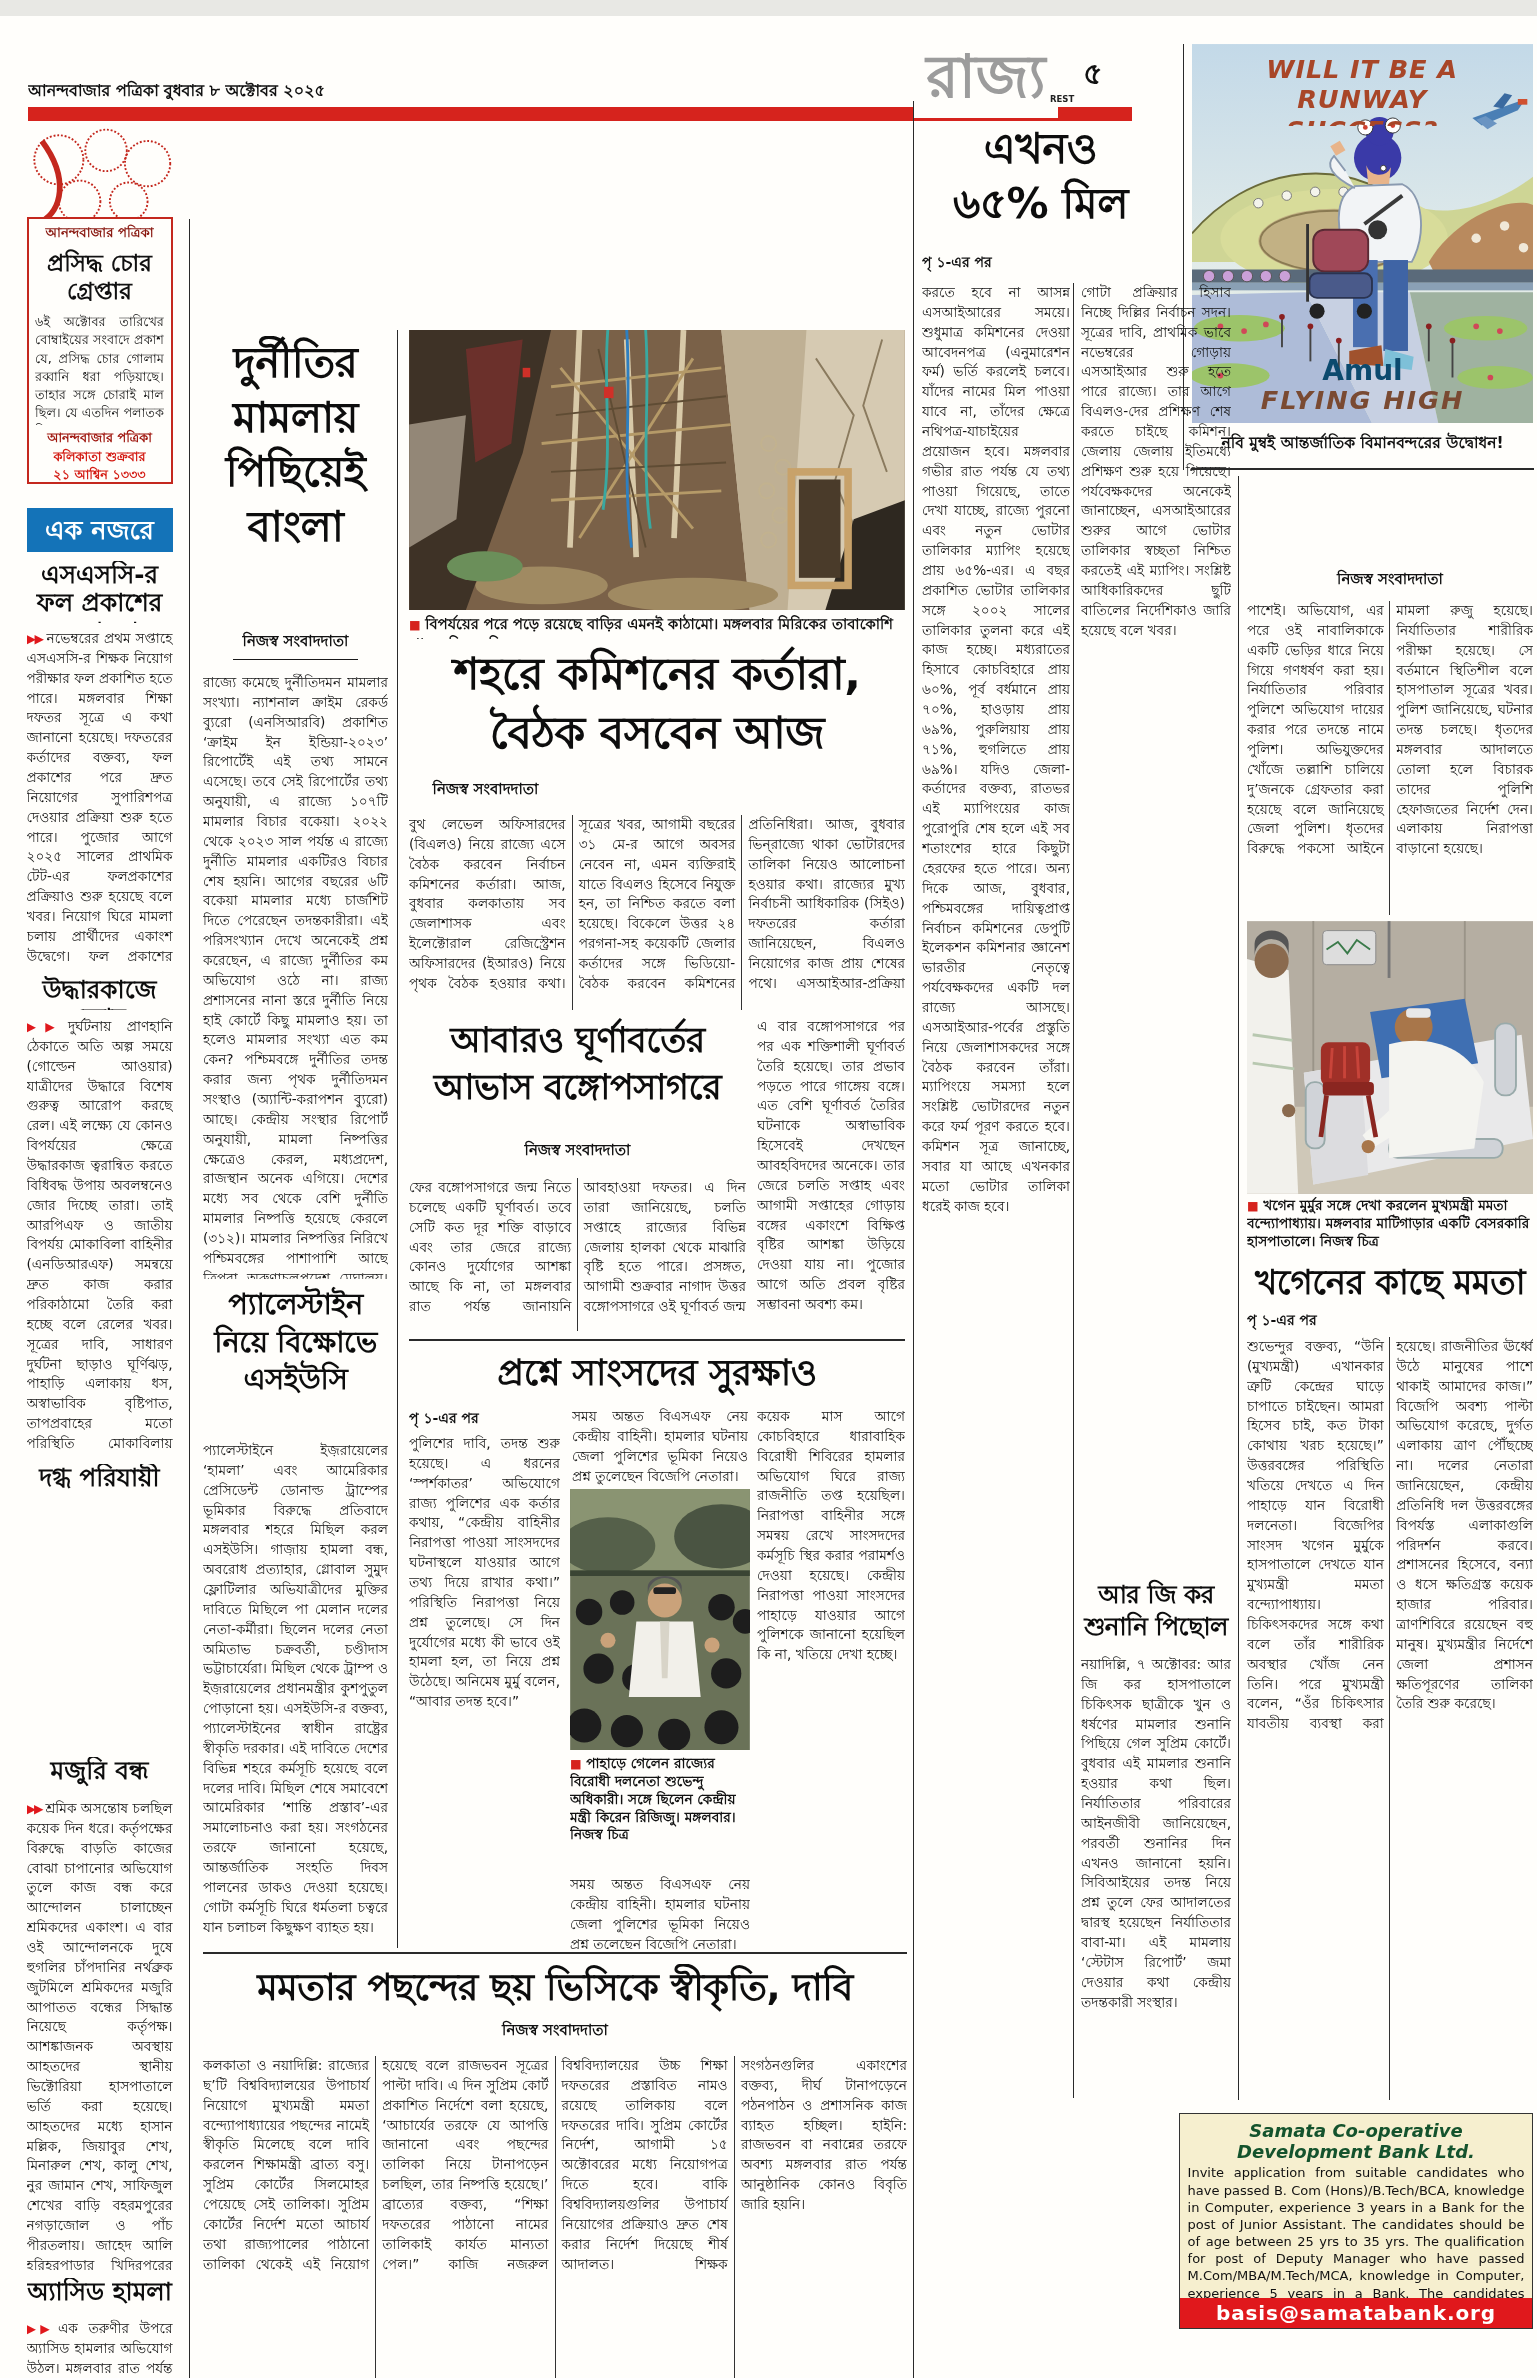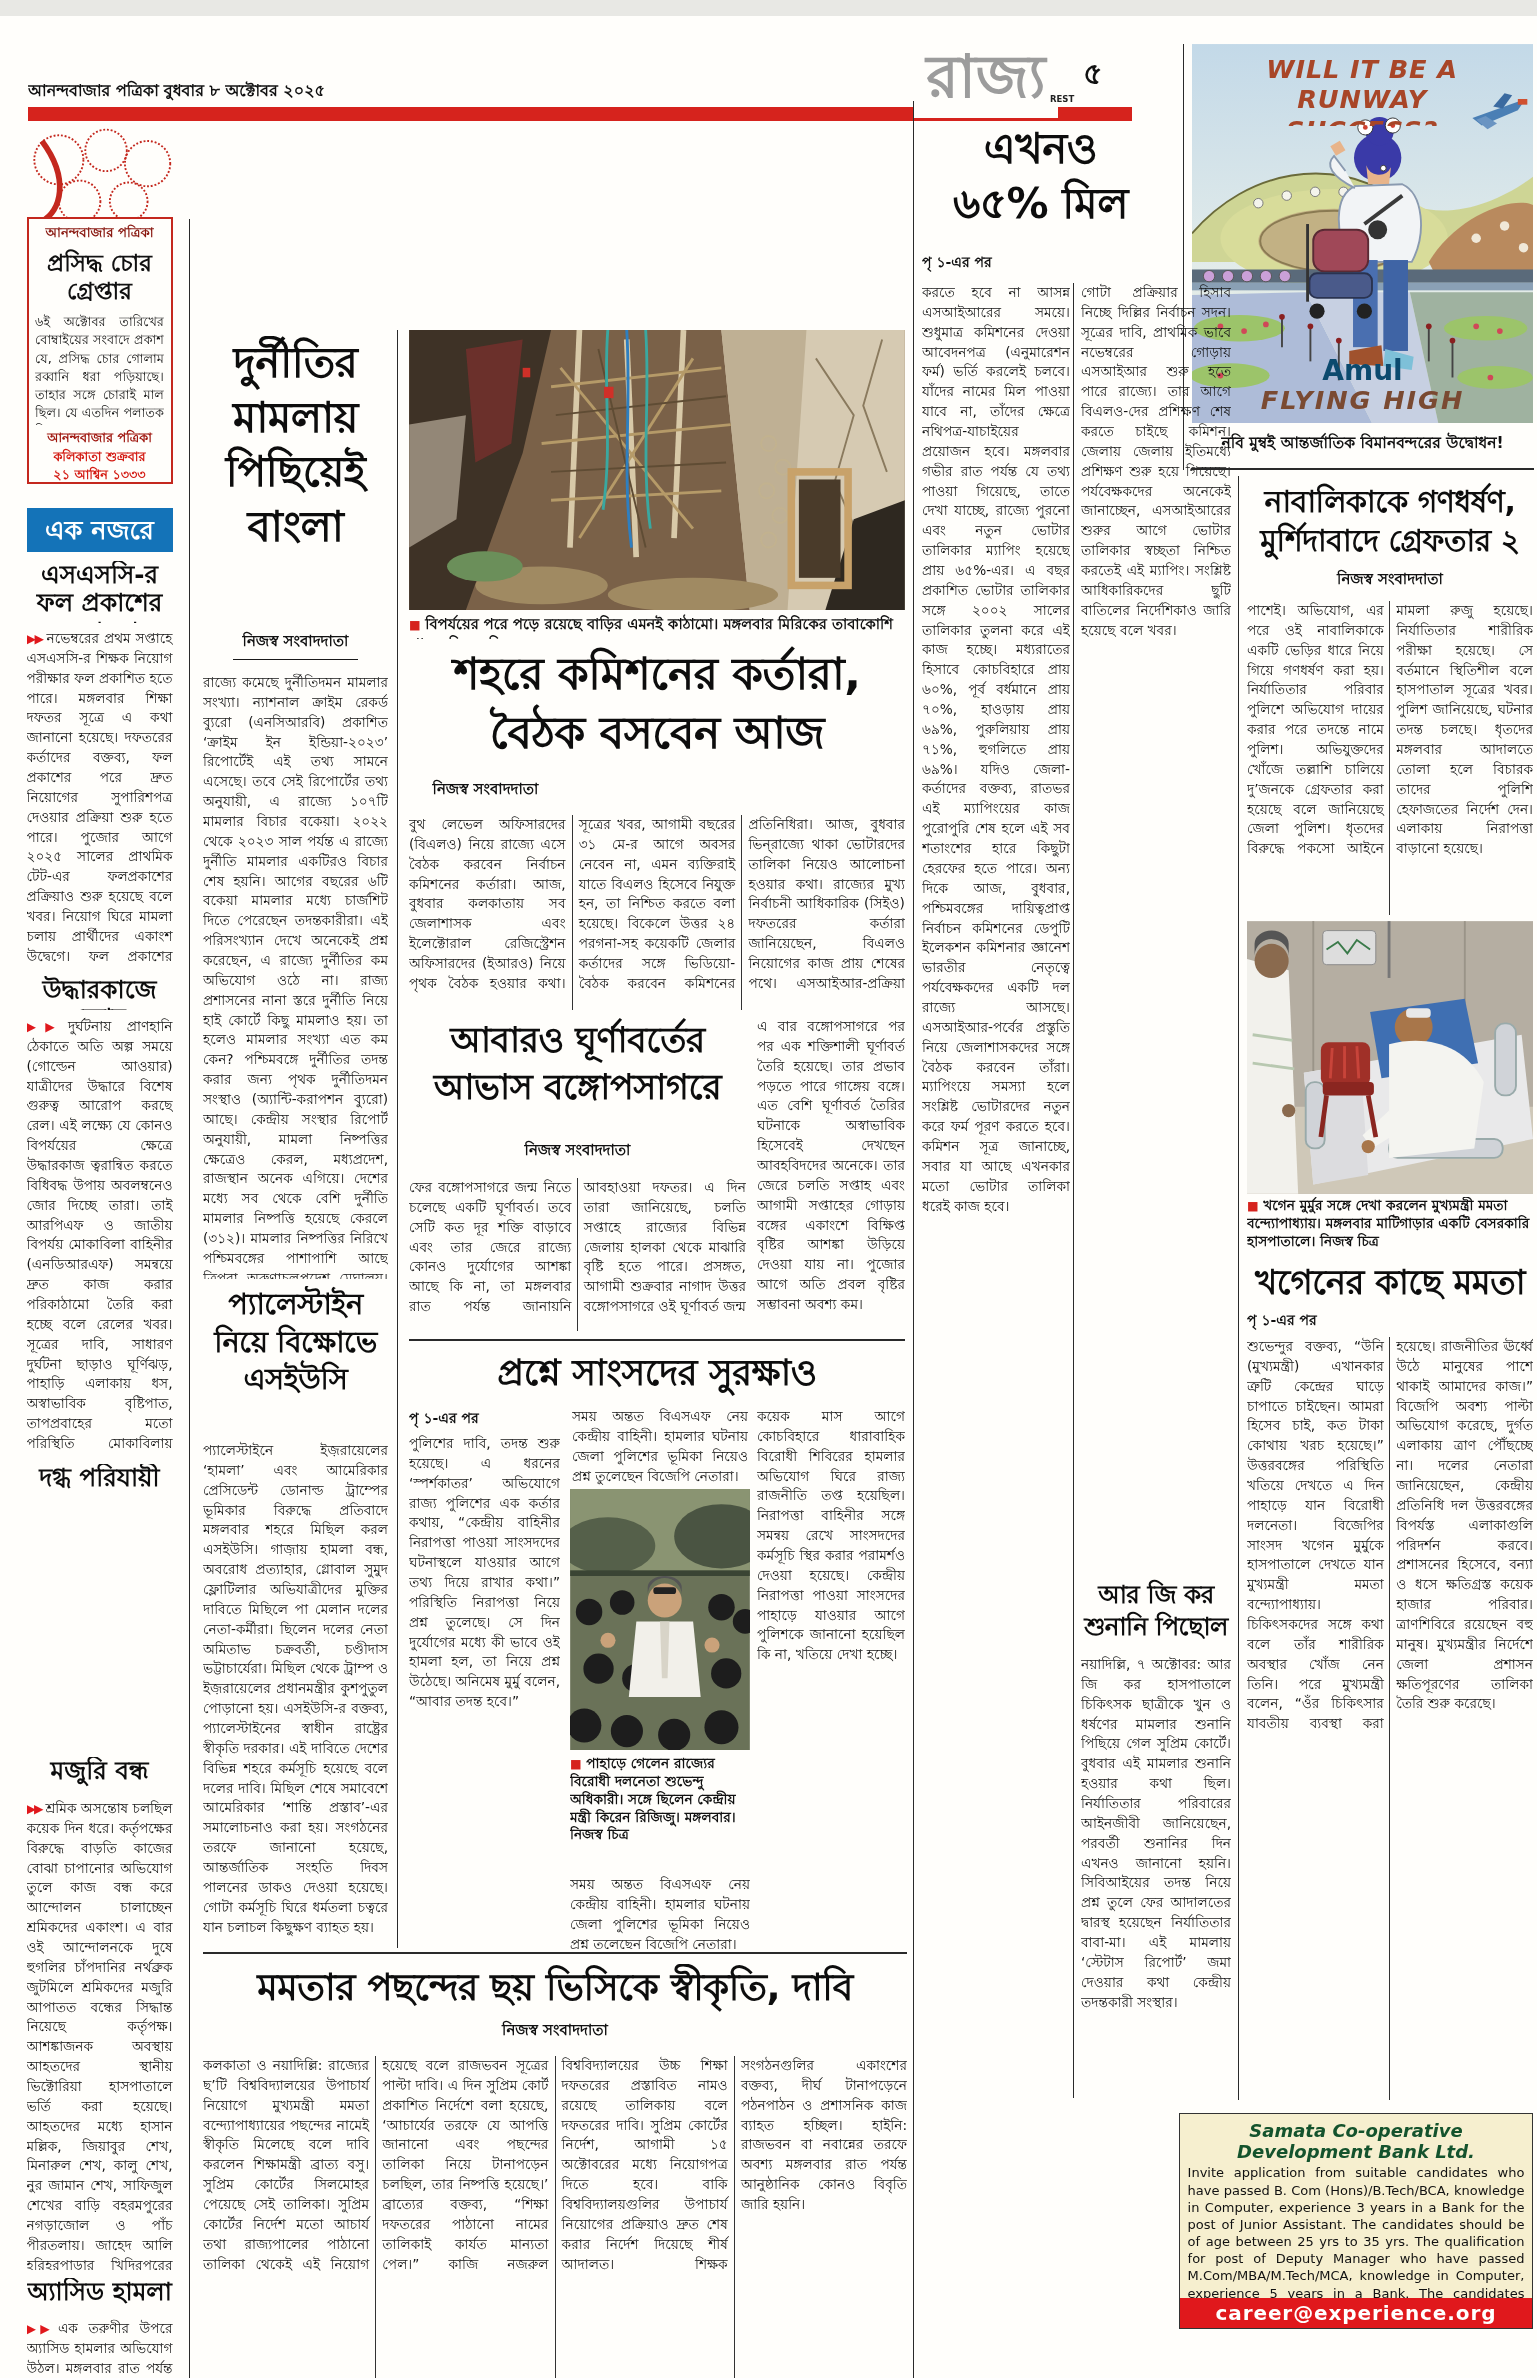--- a/index.html
+++ b/index.html
@@ -341,22 +341,20 @@
   <div class="abs rule-v" style="left:1073px;top:267px;height:1815px;"></div>
   <div class="abs body-txt just" style="left:1081px;top:267px;width:150px;height:1287px;">গোটা প্রক্রিয়ার হিসাব নিচ্ছে দিল্লির নির্বাচন সদন। সূত্রের দাবি, প্রাথমিক ভাবে নভেম্বরের গোড়ায় এসআইআর শুরু হতে পারে রাজ্যে। তার আগে বিএলও-দের প্রশিক্ষণ শেষ করতে চাইছে কমিশন। জেলায় জেলায় ইতিমধ্যে প্রশিক্ষণ শুরু হয়ে গিয়েছে। পর্যবেক্ষকদের অনেকেই জানাচ্ছেন, এসআইআরের শুরুর আগে ভোটার তালিকার স্বচ্ছতা নিশ্চিত করতেই এই ম্যাপিং। সংশ্লিষ্ট আধিকারিকদের ছুটি বাতিলের নির্দেশিকাও জারি হয়েছে বলে খবর।</div>
 
   <div class="abs head-xl ctr pre" style="left:1081px;top:1563px;width:150px;height:68px;font-size:24.6px;line-height:1.3;">আর জি কর
 শুনানি পিছোল</div>
   <div class="abs body-txt just" style="left:1081px;top:1639px;width:150px;height:441px;">নয়াদিল্লি, ৭ অক্টোবর: আর জি কর হাসপাতালে চিকিৎসক ছাত্রীকে খুন ও ধর্ষণের মামলার শুনানি পিছিয়ে গেল সুপ্রিম কোর্টে। বুধবার এই মামলার শুনানি হওয়ার কথা ছিল। নির্যাতিতার পরিবারের আইনজীবী জানিয়েছেন, পরবর্তী শুনানির দিন এখনও জানানো হয়নি। সিবিআইয়ের তদন্ত নিয়ে প্রশ্ন তুলে ফের আদালতের দ্বারস্থ হয়েছেন নির্যাতিতার বাবা-মা। এই মামলায় ‘স্টেটাস রিপোর্ট’ জমা দেওয়ার কথা কেন্দ্রীয় তদন্তকারী সংস্থার।</div>
 
   <div class="abs rule-v" style="left:1238px;top:460px;height:1624px;"></div>
 
   <div class="abs rule-h" style="left:1191px;top:452px;width:343px;"></div>
-  <div class="abs head-xl ctr pre" style="left:1247px;top:466px;width:286px;height:79px;font-size:30px;line-height:1.3;">নাবালিকাকে গণধর্ষণ,
-মুর্শিদাবাদে গ্রেফতার ২</div>
   <div class="abs byline" style="left:1247px;top:551px;width:286px;height:26.5px;"><span>নিজস্ব সংবাদদাতা</span></div>
   <div class="abs body-txt just cols2" style="left:1247px;top:585px;width:286px;height:314px;">পাশেই। অভিযোগ, এর পরে ওই নাবালিকাকে একটি ভেড়ির ধারে নিয়ে গিয়ে গণধর্ষণ করা হয়। নির্যাতিতার পরিবার পুলিশে অভিযোগ দায়ের করার পরে তদন্তে নামে পুলিশ। অভিযুক্তদের খোঁজে তল্লাশি চালিয়ে দু’জনকে গ্রেফতার করা হয়েছে বলে জানিয়েছে জেলা পুলিশ। ধৃতদের বিরুদ্ধে পকসো আইনে মামলা রুজু হয়েছে। নির্যাতিতার শারীরিক পরীক্ষা হয়েছে। সে বর্তমানে স্থিতিশীল বলে হাসপাতাল সূত্রের খবর। পুলিশ জানিয়েছে, ঘটনার তদন্ত চলছে। ধৃতদের মঙ্গলবার আদালতে তোলা হলে বিচারক তাদের পুলিশি হেফাজতের নির্দেশ দেন। এলাকায় নিরাপত্তা বাড়ানো হয়েছে।</div>
 
   <div class="abs" style="left:1247px;top:905px;width:286px;height:273px;">
     <svg width="286" height="273" viewBox="0 0 302 288">
       <rect width="302" height="288" fill="#b5aea2"></rect>
       <rect y="196" width="302" height="92" fill="#cfc8b8"></rect>
       <g stroke="#9a9488" stroke-width="2">
           <line x1="70" y1="0" x2="70" y2="196"></line>
           <line x1="230" y1="0" x2="230" y2="196"></line>
@@ -407,17 +405,17 @@
   </div>
   <div class="abs cap" style="left:1247px;top:1181px;width:286px;height:57px;font-size:13.7px;"><span class="sq">■</span><span>খগেন মুর্মুর সঙ্গে দেখা করলেন মুখ্যমন্ত্রী মমতা বন্দ্যোপাধ্যায়। মঙ্গলবার মাটিগাড়ার একটি বেসরকারি হাসপাতালে। নিজস্ব চিত্র</span></div>
 
   <div class="abs head-xl ctr" style="left:1247px;top:1244px;width:286px;height:44px;font-size:34px;">খগেনের কাছে মমতা</div>
   <div class="abs note" style="left:1247px;top:1293px;width:132px;height:21px;">পৃ ১-এর পর</div>
   <div class="abs body-txt just cols2" style="left:1247px;top:1321px;width:286px;height:763px;">শুভেন্দুর বক্তব্য, “উনি (মুখ্যমন্ত্রী) এখানকার ত্রুটি কেন্দ্রের ঘাড়ে চাপাতে চাইছেন। আমরা হিসেব চাই, কত টাকা কোথায় খরচ হয়েছে।” উত্তরবঙ্গের পরিস্থিতি খতিয়ে দেখতে এ দিন পাহাড়ে যান বিরোধী দলনেতা। বিজেপির সাংসদ খগেন মুর্মুকে হাসপাতালে দেখতে যান মুখ্যমন্ত্রী মমতা বন্দ্যোপাধ্যায়। চিকিৎসকদের সঙ্গে কথা বলে তাঁর শারীরিক অবস্থার খোঁজ নেন তিনি। পরে মুখ্যমন্ত্রী বলেন, “ওঁর চিকিৎসার যাবতীয় ব্যবস্থা করা হয়েছে। রাজনীতির ঊর্ধ্বে উঠে মানুষের পাশে থাকাই আমাদের কাজ।” বিজেপি অবশ্য পাল্টা অভিযোগ করেছে, দুর্গত এলাকায় ত্রাণ পৌঁছচ্ছে না। দলের নেতারা জানিয়েছেন, কেন্দ্রীয় প্রতিনিধি দল উত্তরবঙ্গের বিপর্যস্ত এলাকাগুলি পরিদর্শন করবে। প্রশাসনের হিসেবে, বন্যা ও ধসে ক্ষতিগ্রস্ত কয়েক হাজার পরিবার। ত্রাণশিবিরে রয়েছেন বহু মানুষ। মুখ্যমন্ত্রীর নির্দেশে জেলা প্রশাসন ক্ষতিপূরণের তালিকা তৈরি শুরু করেছে।</div>
 
   <div class="abs" style="left:1179px;top:2097px;width:354px;height:216px;background:#f6efcf;border:1.9px solid #333;padding:5.7px 7.6px 0;">
     <div class="ctr" style="font-weight:900;font-style:italic;font-size:18px;color:#14532d;">Samata Co-operative Development Bank Ltd.</div>
     <div class="just" style="font-size:13px;line-height:1.32;margin-top:2.8px;height:144px;overflow:hidden;">Invite application from suitable candidates who have passed B. Com (Hons)/B.Tech/BCA, knowledge in Computer, experience 3 years in a Bank for the post of Junior Assistant. The candidates should be of age between 25 yrs to 35 yrs. The qualification for post of Deputy Manager who have passed M.Com/MBA/M.Tech/MCA, knowledge in Computer, experience 5 years in a Bank. The candidates should be of age between 28 yrs to 40 yrs. The above mentioned posts will be on contractual basis. All application to reach within 15th October 2025 at e-mail id given below :</div>
-    <div class="ctr" style="position:absolute;left:0;bottom:0;width:100%;height:30px;background:#e0181c;color:#fff;font-weight:900;font-size:20px;line-height:30px;letter-spacing:0.9px;">career@experience.org</div>
+    <div class="ctr" style="position:absolute;left:0;bottom:0;width:100%;height:30px;background:#e0181c;color:#fff;font-weight:900;font-size:20px;line-height:30px;letter-spacing:0.9px;">basis@samatabank.org</div>
   </div>
 
 </div>
 
 
 </body></html>

